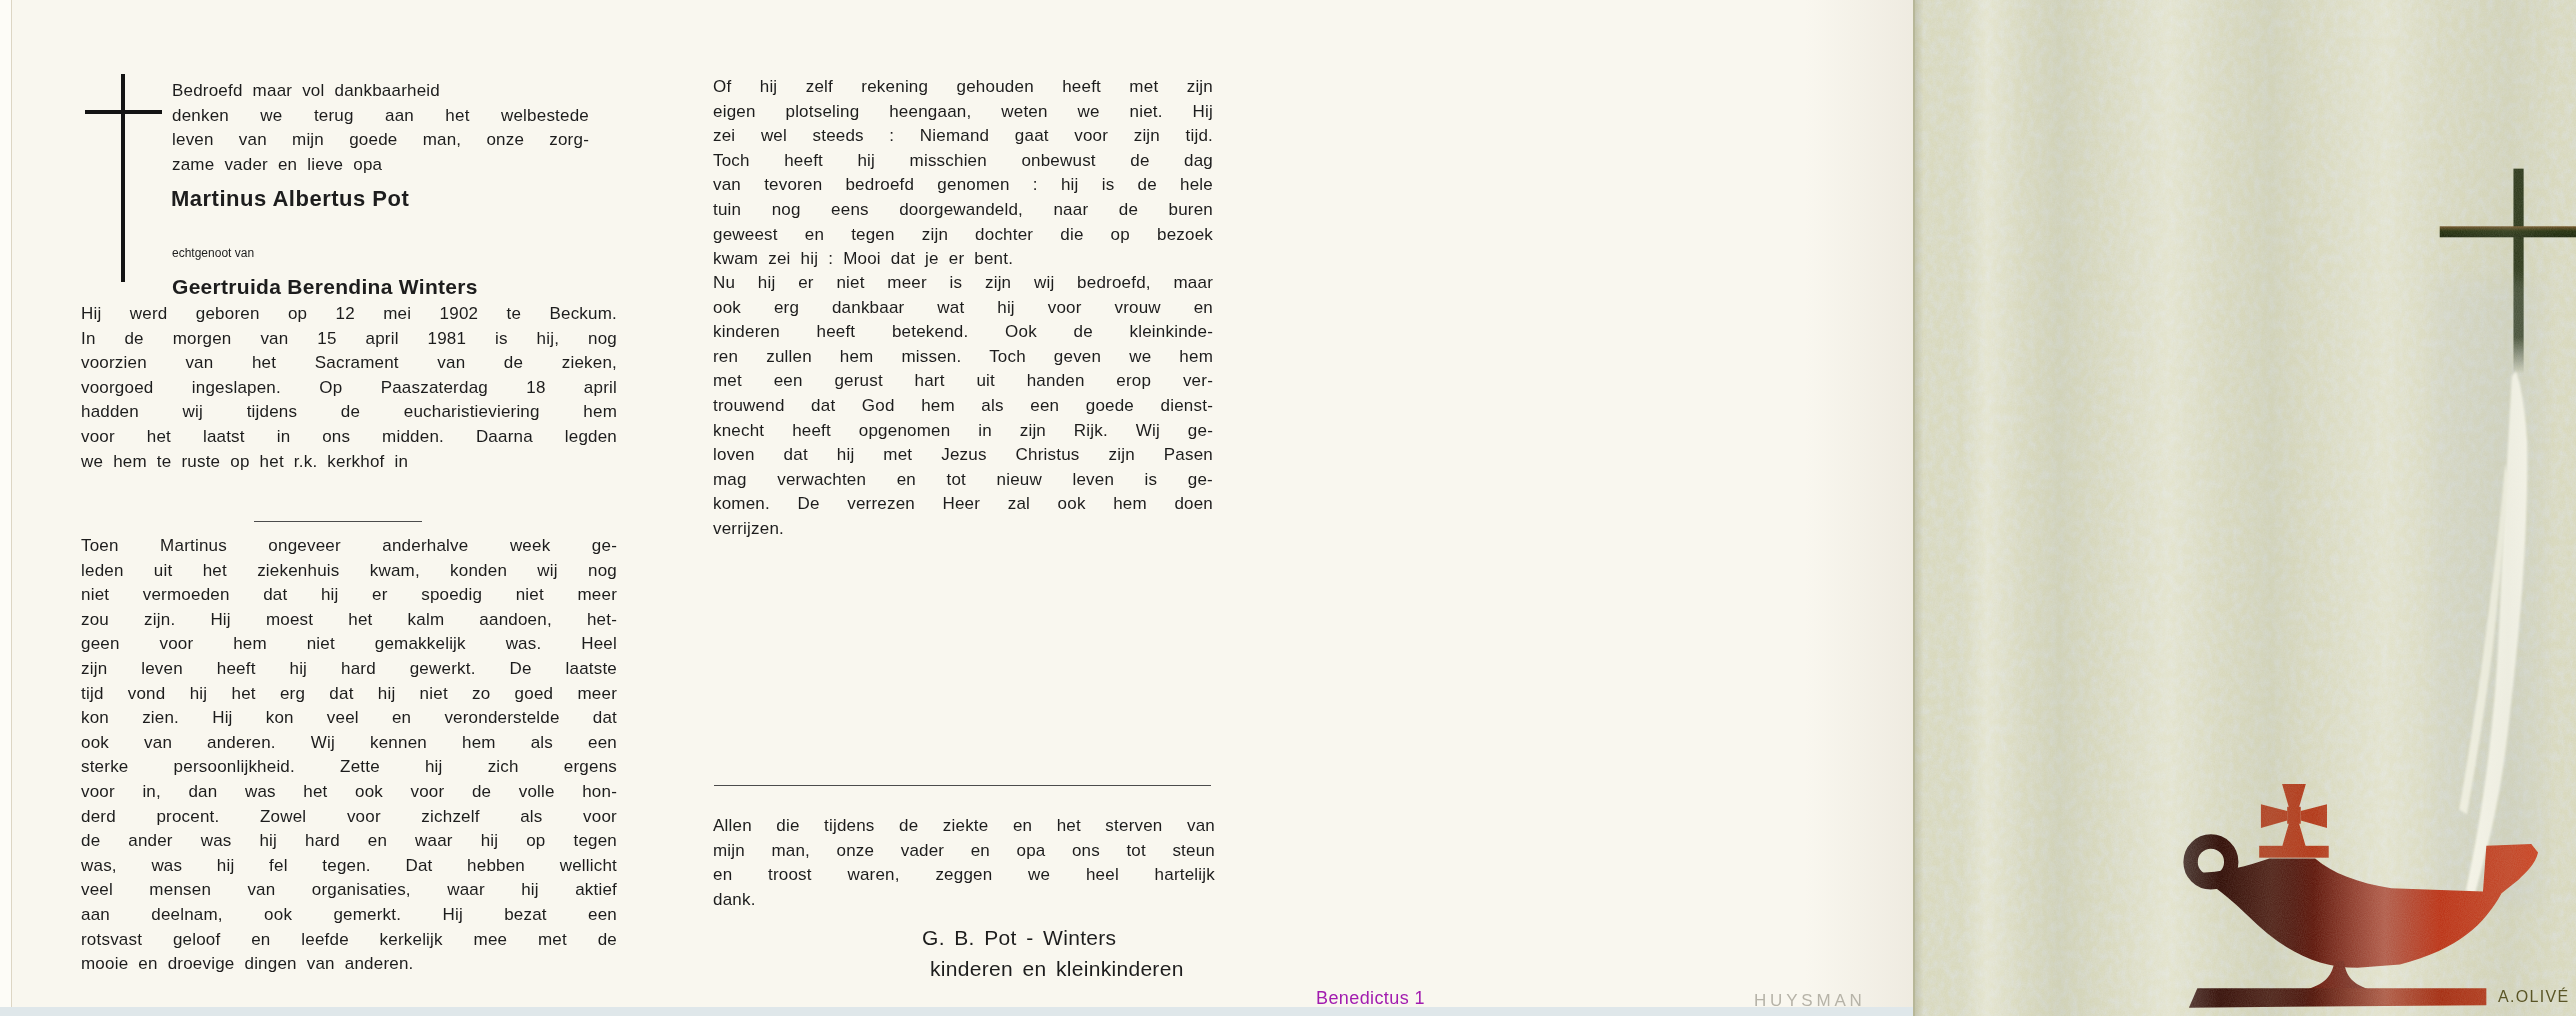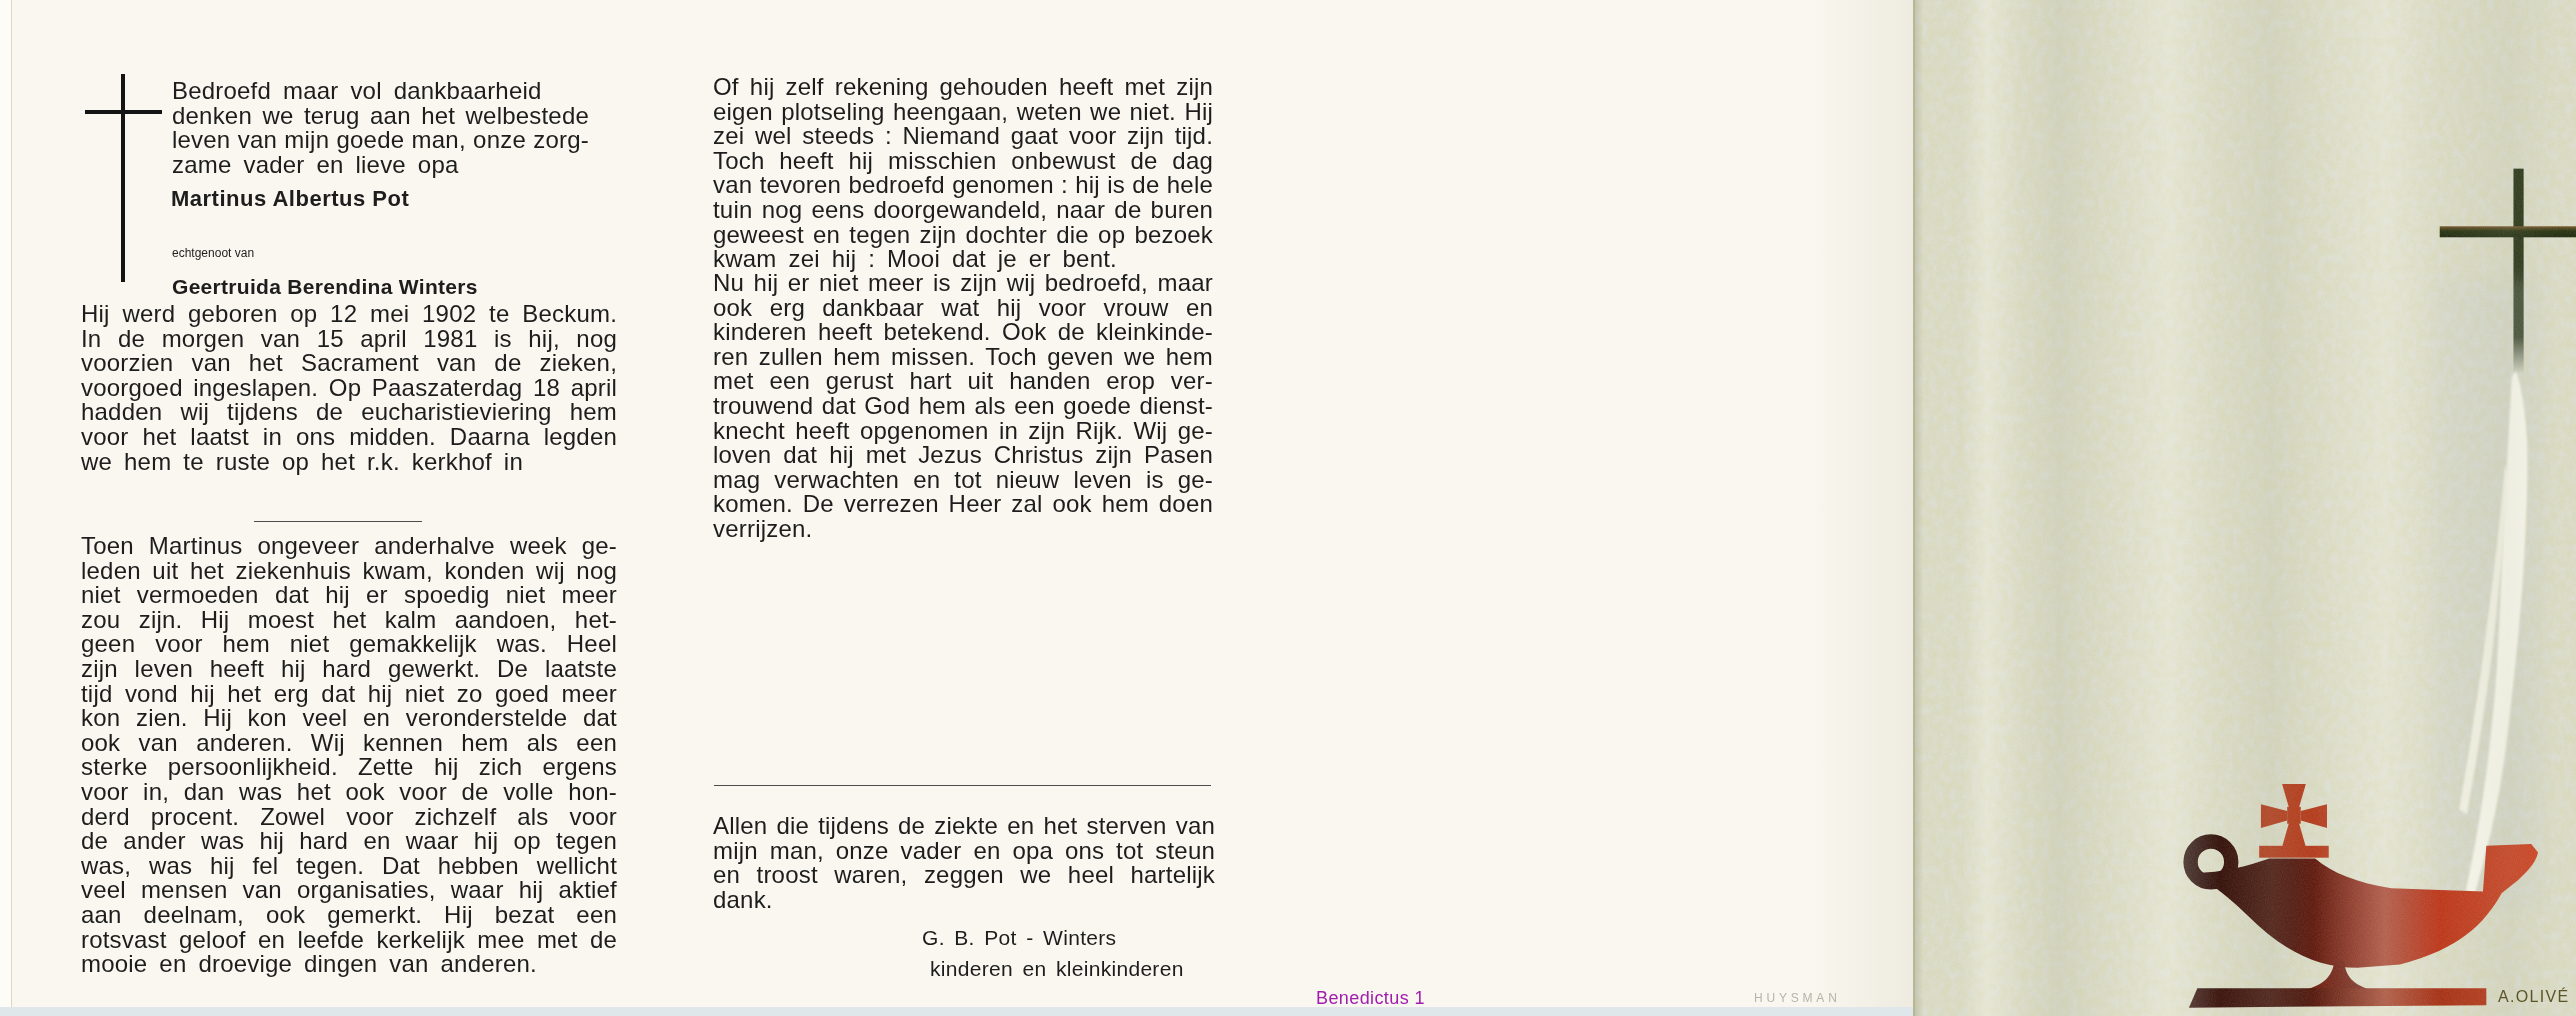--- a/index.html
+++ b/index.html
@@ -8,42 +8,42 @@
     background:#f9f7ef;
     font-family:"Liberation Sans",sans-serif;
     color:#1d1d1d;
   }
   
   .page-edge{position:absolute;left:0;top:0;width:11px;height:1017px;background:#fdfcf7;border-right:0.8px solid #ddd6c4;}
   .bottom-strip{position:absolute;left:0;top:1007px;width:1913px;height:10.2px;background:#dfe7ea;}
   .gutter-shade{position:absolute;left:1805px;top:0;width:108px;height:1017px;
     background:linear-gradient(90deg,rgba(190,175,150,0) 0%,rgba(185,172,150,0.16) 100%);}
   
-  .tblock{position:absolute;font-size:24px;letter-spacing:0.2px;}
+  .tblock{position:absolute;font-size:17px;letter-spacing:0.2px;}
   .jline{display:block;height:24.6px;line-height:24.6px;text-align:justify;text-align-last:justify;white-space:normal;}
   .jline.short{text-align-last:left;word-spacing:5.1px;}
   .memorial-cross-v{position:absolute;left:121px;top:74px;width:4.2px;height:208px;background:#141414;}
   .memorial-cross-h{position:absolute;left:85px;top:110px;width:77px;height:4.2px;background:#141414;}
   .intro{left:172px;top:79px;width:417px;}
   .name{position:absolute;left:171px;top:186px;font-size:22px;font-weight:bold;letter-spacing:0.5px;}
   .relation{position:absolute;left:172px;top:246px;font-size:12px;}
   .spouse{position:absolute;left:172px;top:275px;font-size:21px;font-weight:bold;letter-spacing:0.3px;}
   .para1{left:81px;top:302px;width:536px;}
   .para2{left:81px;top:534px;width:536px;}
   .divider{position:absolute;border-top:1.7px solid #4c4c4c;height:0;}
   .divider1{left:254px;top:521px;width:168px;}
   .divider2{left:714px;top:785px;width:497px;}
   .mid1{left:713px;top:75px;width:500px;}
   .mid2{left:713px;top:271px;width:500px;}
   .thanks{left:713px;top:814px;width:502px;}
   .sig{position:absolute;font-size:21px;letter-spacing:0.3px;word-spacing:3.4px;}
   .sig1{left:922px;top:926px;}
   .sig2{left:930px;top:957px;}
   .benedictus{position:absolute;left:1316px;top:988px;font-size:18px;color:#a21caf;letter-spacing:0.4px;}
-  .huysman{position:absolute;left:1754px;top:991px;font-size:12px;color:#b6b3a8;letter-spacing:3.8px;}
+  .huysman{position:absolute;left:1754px;top:991px;font-size:17px;color:#b6b3a8;letter-spacing:3.8px;}
   
   .panel{position:absolute;left:1913px;top:0;width:663px;height:1017px;background:#dadabf;
     border-left:2.5px solid rgba(140,140,105,0.45);}
   .panel .streaks{position:absolute;inset:0;pointer-events:none;
     background:linear-gradient(90deg,
       rgba(120,120,90,0.22) 0px,rgba(120,120,90,0) 8.5px,
       rgba(255,255,246,0.00) 47px,rgba(255,255,246,0.30) 72px,rgba(255,255,246,0) 106px,
       rgba(165,170,148,0.16) 144px,rgba(165,170,148,0) 191px,
       rgba(255,255,246,0.28) 254px,rgba(255,255,246,0) 305px,
       rgba(165,170,148,0.14) 356px,rgba(165,170,148,0) 398px,

